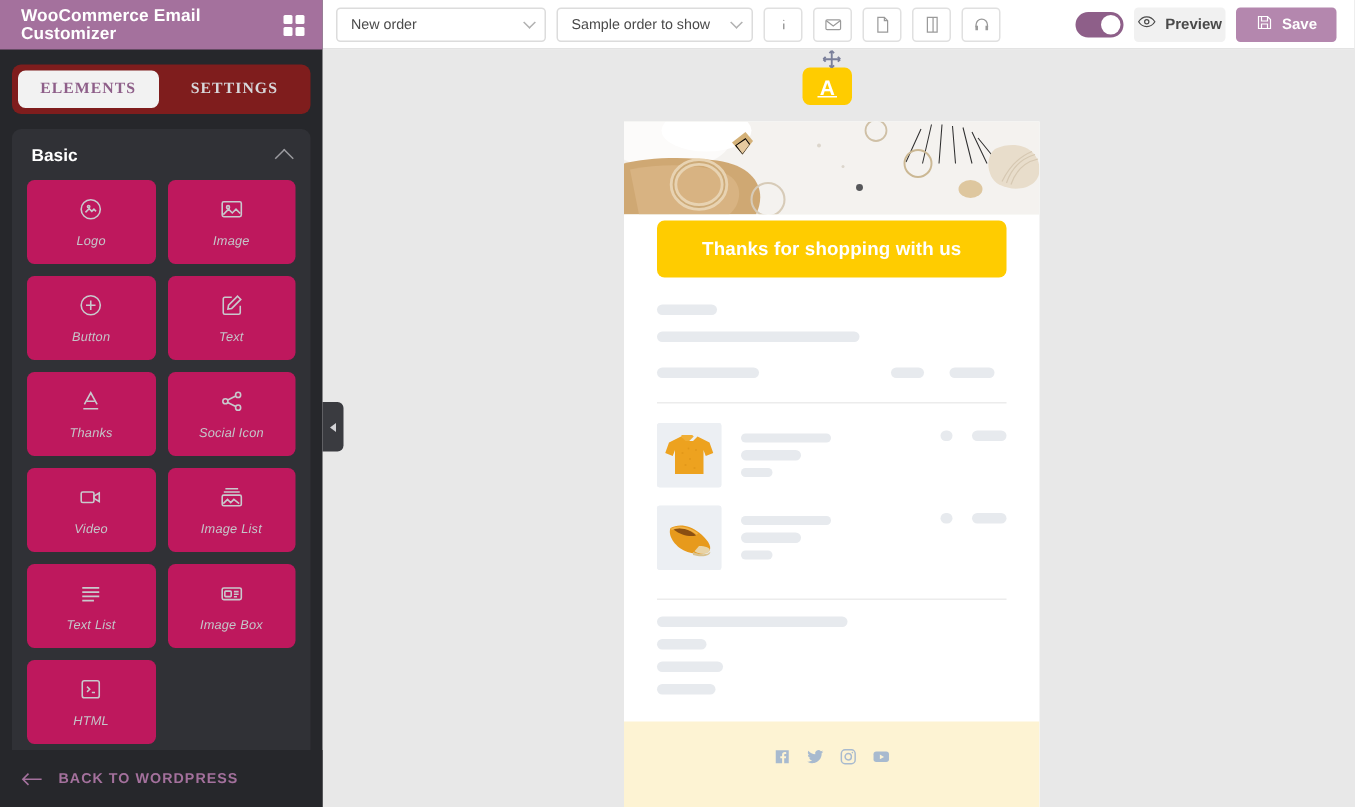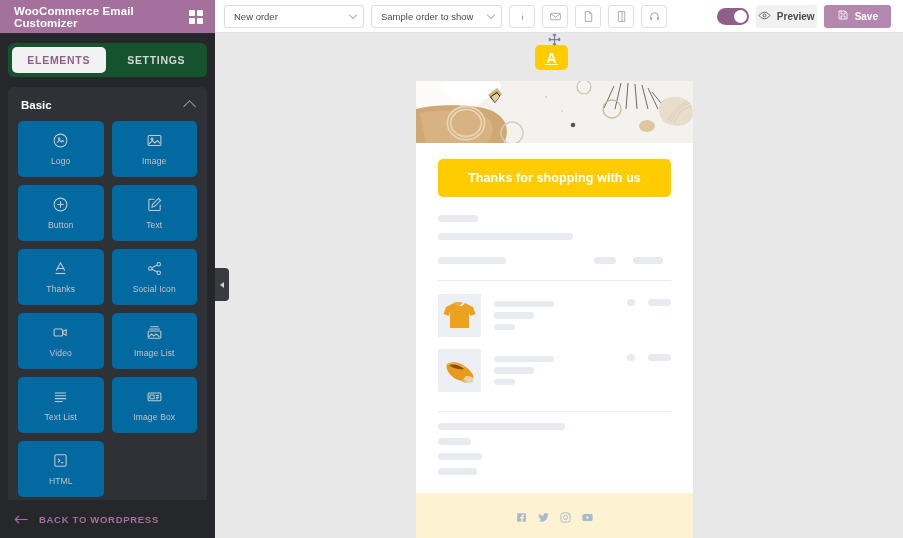--- a/index.html
+++ b/index.html
@@ -18,22 +18,22 @@
   }
   .sb-header {
     height: 33px; background: #a4719d; display: flex; align-items: center;
     justify-content: space-between; padding: 0 12px 0 14px; flex: 0 0 33px;
   }
   .sb-title { color: #fff; font-size: 11.5px; font-weight: bold; letter-spacing: .1px; }
   .grid-icon { display: grid; grid-template-columns: 6px 6px; grid-template-rows: 6px 6px; gap: 2px; }
   .grid-icon i { background: #fff; border-radius: 1px; display: block; }
 
   .sb-tabs {
-    margin: 10px 8px 8px; background: #14532d; border-radius: 6px;
-    display: flex; padding: 4px; gap: 4px; flex: 0 0 auto;
+    margin: 10px 8px 8px; background: #7f1d1d; border-radius: 6px;
+    display: flex; padding: 4px; gap: 4px; flex: 0 0 auto; font-family: Liberation Serif, serif;
   }
   .sb-tab {
     flex: 1; text-align: center; font-size: 10.5px; font-weight: bold;
     letter-spacing: .7px; padding: 7px 0; border-radius: 5px;
     color: #d7d7da; cursor: pointer;
   }
   .sb-tab.active { background: #f2f2f2; color: #8e5f89; }
 
   .sb-panel {
     margin: 2px 8px 0; background: #303136; border-radius: 6px 6px 0 0;
@@ -46,23 +46,23 @@
   .sb-section-title { color: #fff; font-size: 11.5px; font-weight: bold; }
   .chev { width: 9px; height: 9px; border-left: 1.4px solid #9b9ba0; border-top: 1.4px solid #9b9ba0;
           transform: rotate(45deg); margin-top: 3px; }
 
   .el-grid {
     display: grid; grid-template-columns: 1fr 1fr; gap: 8px;
     padding: 0 10px 10px; overflow: hidden; flex: 1 1 auto;
     align-content: start;
   }
   .el-card {
-    background: #0369a1; border-radius: 5px; height: 56px;
+    background: #be185d; border-radius: 5px; height: 56px;
     display: flex; flex-direction: column; align-items: center; justify-content: center;
-    gap: 7px; cursor: grab;
+    gap: 7px; cursor: grab; font-style: italic;
   }
   .el-card .ic { color: #c9c9cd; display: flex; align-items: center; justify-content: center; height: 17px; }
   .el-card .lbl { color: #c5c5c9; font-size: 8.5px; letter-spacing: .15px; }
 
   .sb-footer {
     height: 38px; flex: 0 0 38px; display: flex; align-items: center;
     gap: 10px; padding-left: 14px; background: #26272b;
   }
   .sb-footer .lbl {
     color: #a4719d; font-size: 9.5px; font-weight: bold; letter-spacing: .7px;
@@ -115,21 +115,21 @@
   .badge {
     position: absolute; left: 320px; top: 12px; width: 33px; height: 25px;
     background: #fc0; border-radius: 5px; display: flex; align-items: center;
     justify-content: center; z-index: 9; cursor: grab;
   }
   .badge .a-glyph { color: #fff; font-size: 14px; font-weight: bold; line-height: 1; }
   .badge .a-ul { position: absolute; bottom: 5px; width: 13px; height: 1.5px; background: #fff; }
   .move-icon { position: absolute; top: -13px; left: 12px; color: #7a7f9a; z-index: 10; }
 
   .hero { height: 62px; width: 100%; position: relative; overflow: hidden; background: #f3f1ee; }
-  .banner-wrap { padding: 16px 22px 0; text-align: center; }
+  .banner-wrap { padding: 4px 22px 0; text-align: center; }
   .banner {
     background: #fc0; border-radius: 5px; height: 38px; display: flex;
     align-items: center; justify-content: center;
     color: #fff; font-size: 12.5px; font-weight: bold; letter-spacing: .1px;
   }
   .sk { background: #e7eaee; border-radius: 4px; }
   .sec { padding: 0 22px; }
   .divider { height: 1px; background: #ececec; margin: 0 22px; }
   .prow { display: flex; align-items: center; gap: 13px; padding: 6px 0; }
   .pthumb { width: 43px; height: 43px; background: #eceff3; border-radius: 2px; position: relative; overflow: hidden; flex: 0 0 43px; }

